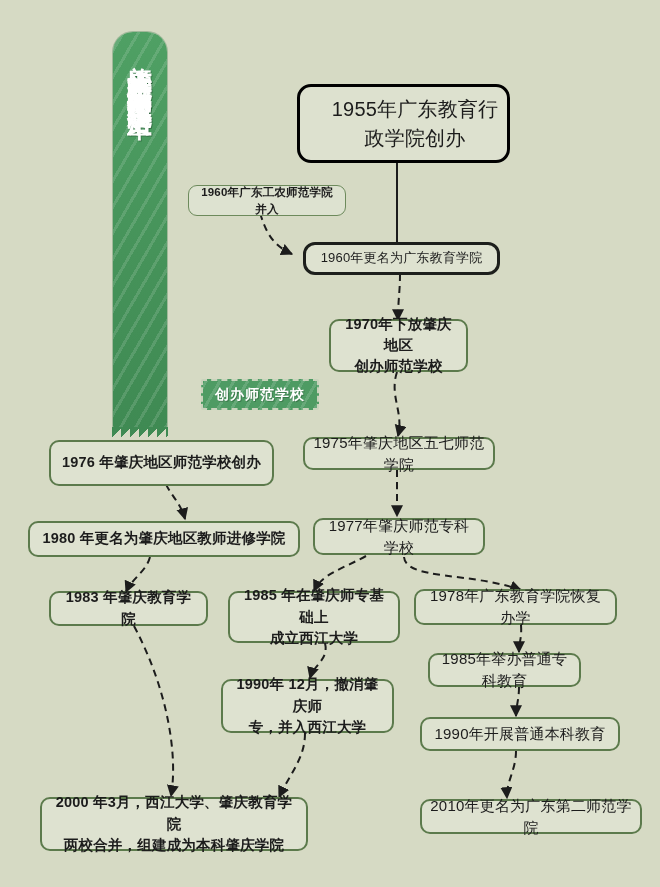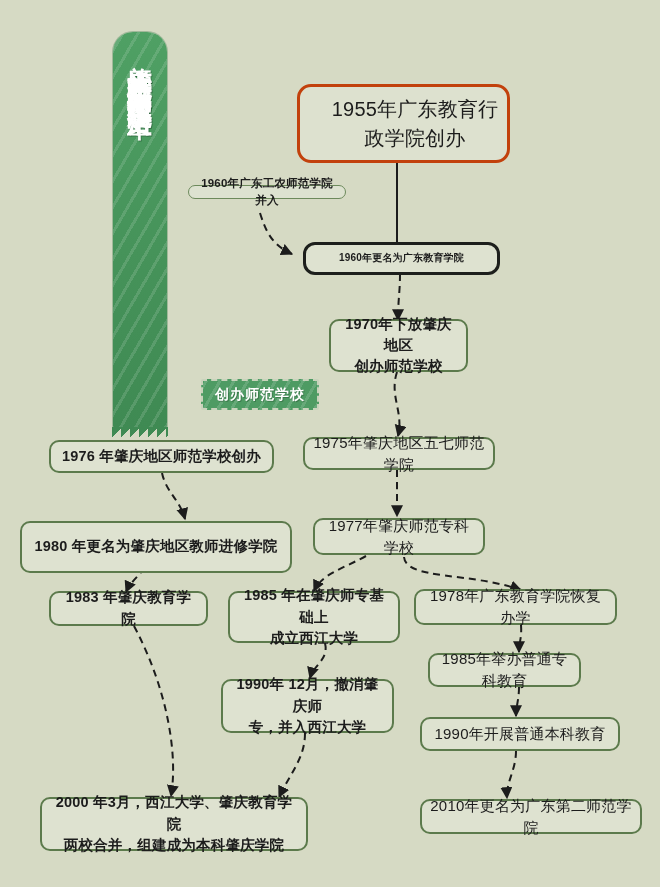--- a/index.html
+++ b/index.html
@@ -113,32 +113,32 @@
     justify-content: center;
     text-align: center;
     color: #1c1c1c;
     font-size: 14.5px;
     font-weight: bold;
     line-height: 1.45;
     padding: 4px 8px;
     letter-spacing: 0.2px;
   }
   .node.root {
-    border: 3px solid #c2410c;
+    border: 3px solid #000000;
     border-radius: 14px;
     font-size: 20px;
     font-weight: normal;
     background: #dde1cf;
     padding-left: 31px;
   }
   .node.strong {
     border: 3px solid #1d1f1c;
     border-radius: 12px;
-    font-weight: bold;
-    font-size: 10px;
+    font-weight: normal;
+    font-size: 13px;
   }
   .node.note {
     border: 1.5px solid #6d8a5c;
     border-radius: 9px;
     font-size: 11.5px;
     font-weight: bold;
     background: #dde2d0;
   }
   .node.plain {
     font-weight: normal;
@@ -199,35 +199,35 @@
       <path d="M325,643 C329,660 314,664 310,678" stroke-dasharray="7,5" marker-end="url(#ah)"></path>
 
       <path d="M305,733 C305,758 291,772 279,797" stroke-dasharray="7,5" marker-end="url(#ah)"></path>
 
       <path d="M134,626 C168,690 178,756 171,796" stroke-dasharray="7,5" marker-end="url(#ah)"></path>
     </g>
   </svg>
 
   <div class="node root" style="left:297px; top:84px; width:213px; height:79px;">1955年广东教育行<br>政学院创办</div>
 
-  <div class="node note" style="left:188px; top:185px; width:158px; height:14px;">1960年广东工农师范学院并入</div>
+  <div class="node note" style="left:188px; top:185px; width:158px; height:31px;">1960年广东工农师范学院并入</div>
 
   <div class="node strong" style="left:303px; top:242px; width:197px; height:33px;">1960年更名为广东教育学院</div>
 
   <div class="node" style="left:329px; top:319px; width:139px; height:53px;">1970年下放肇庆地区<br>创办师范学校</div>
 
   <div class="node plain" style="left:303px; top:437px; width:192px; height:33px;">1975年肇庆地区五七师范学院</div>
 
-  <div class="node" style="left:49px; top:440px; width:225px; height:33px;">1976 年肇庆地区师范学校创办</div>
+  <div class="node" style="left:49px; top:440px; width:225px; height:46px;">1976 年肇庆地区师范学校创办</div>
 
   <div class="node plain" style="left:313px; top:518px; width:172px; height:37px;">1977年肇庆师范专科学校</div>
 
   <div class="node plain" style="left:414px; top:589px; width:203px; height:36px;">1978年广东教育学院恢复办学</div>
 
-  <div class="node" style="left:20px; top:521px; width:272px; height:52px;">1980 年更名为肇庆地区教师进修学院</div>
+  <div class="node" style="left:28px; top:521px; width:272px; height:36px;">1980 年更名为肇庆地区教师进修学院</div>
 
   <div class="node" style="left:49px; top:591px; width:159px; height:35px;">1983 年肇庆教育学院</div>
 
   <div class="node" style="left:228px; top:591px; width:172px; height:52px;">1985 年在肇庆师专基础上<br>成立西江大学</div>
 
   <div class="node plain" style="left:428px; top:653px; width:153px; height:34px;">1985年举办普通专科教育</div>
 
   <div class="node" style="left:221px; top:679px; width:173px; height:54px;">1990年 12月，撤消肇庆师<br>专，并入西江大学</div>
 
   <div class="node plain" style="left:420px; top:717px; width:200px; height:34px;">1990年开展普通本科教育</div>

